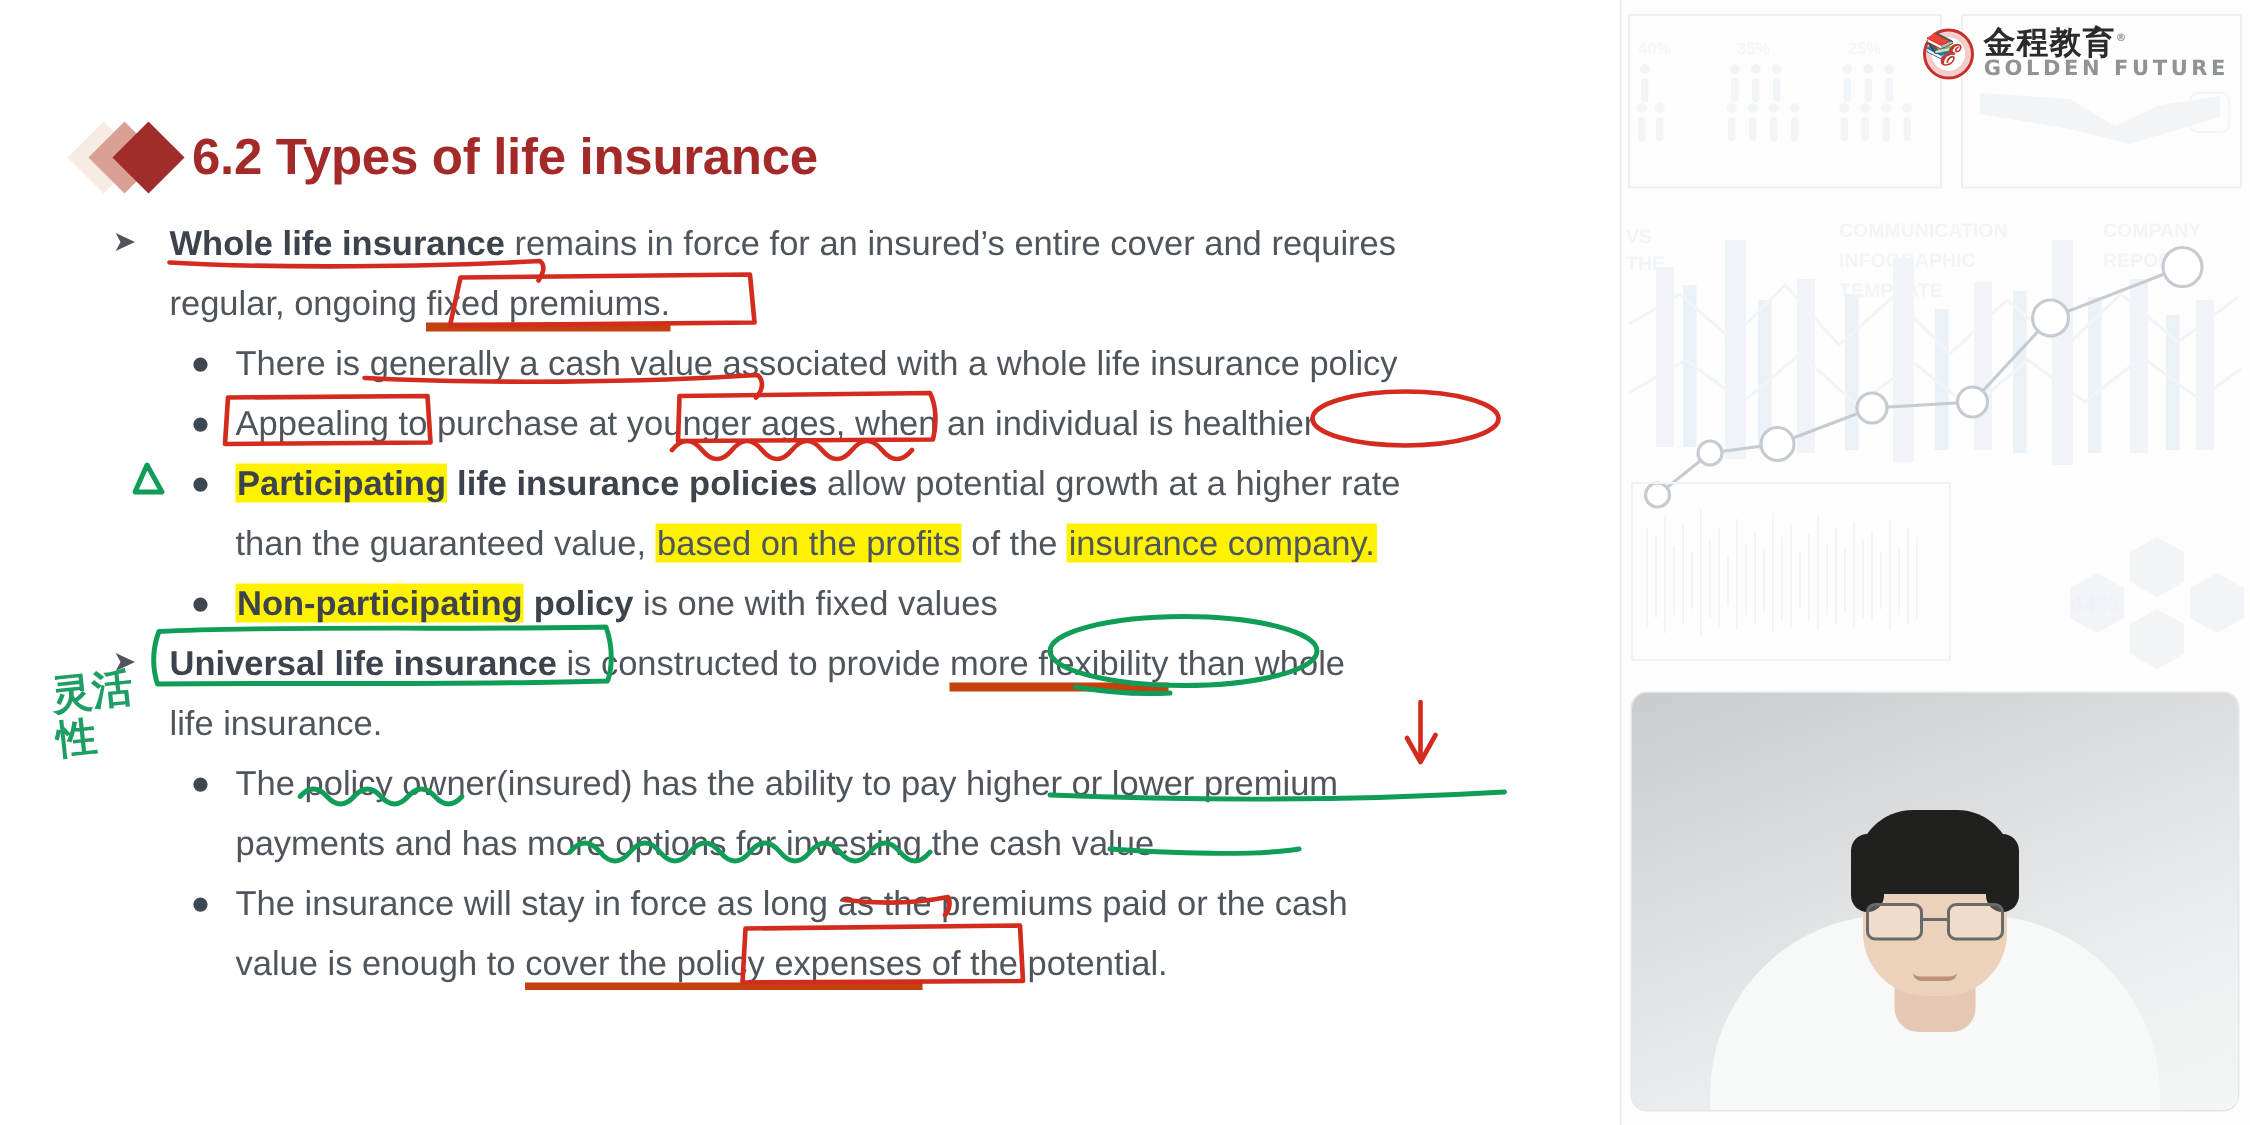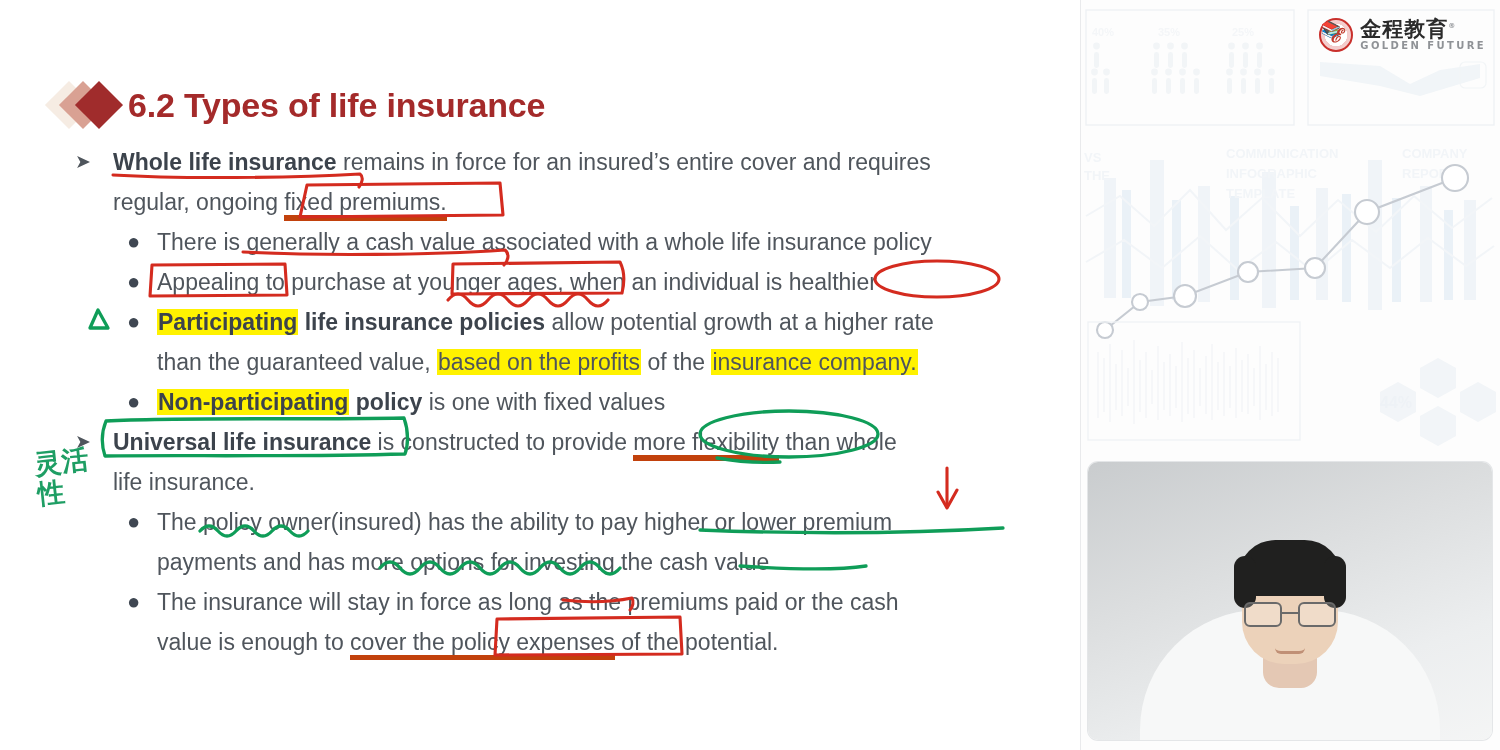--- a/index.html
+++ b/index.html
@@ -64,21 +64,21 @@
               background:radial-gradient(circle at 50% 50%, #ffffff 52%, #f3c9c9 53%, #f6dede 100%);
               position:relative; }
   .logo-mark:after{ content:"\01F4DA"; }
   .logo-g{ position:absolute; left:0; top:0; width:100%; height:100%;
            display:flex; align-items:center; justify-content:center;
            color:#c0392b; font-size:19px; font-style:italic; font-weight:bold;
            font-family:"DejaVu Serif", serif; }
   .logo-txt{ line-height:1.02; }
   .logo-cn{ font-size:21px; font-weight:bold; color:#2b2b2b; letter-spacing:1px;
             font-family:"DejaVu Sans", sans-serif; }
-  .logo-en{ font-size:10px; font-weight:bold; color:#8f9296; letter-spacing:2.4px;
+  .logo-en{ font-size:14px; font-weight:bold; color:#8f9296; letter-spacing:2.4px;
             font-family:"DejaVu Sans", sans-serif;text-align:center; }
   .logo-r{ font-size:7px; color:#8f9296; vertical-align:super; }
 
   
   .video{ position:absolute; left:8px; top:462px; width:404px; height:278px;
           border-radius:10px; overflow:hidden;
           background:linear-gradient(160deg,#c9ccce 0%,#dcdedf 38%,#eceeef 72%,#f4f5f5 100%);
           box-shadow:0 0 0 1px #e4e6e8; }
   .v-shirt{ position:absolute; left:50%; bottom:-10px; transform:translateX(-50%);
             width:300px; height:140px; background:#f7f8f8; border-radius:120px 120px 0 0; }

